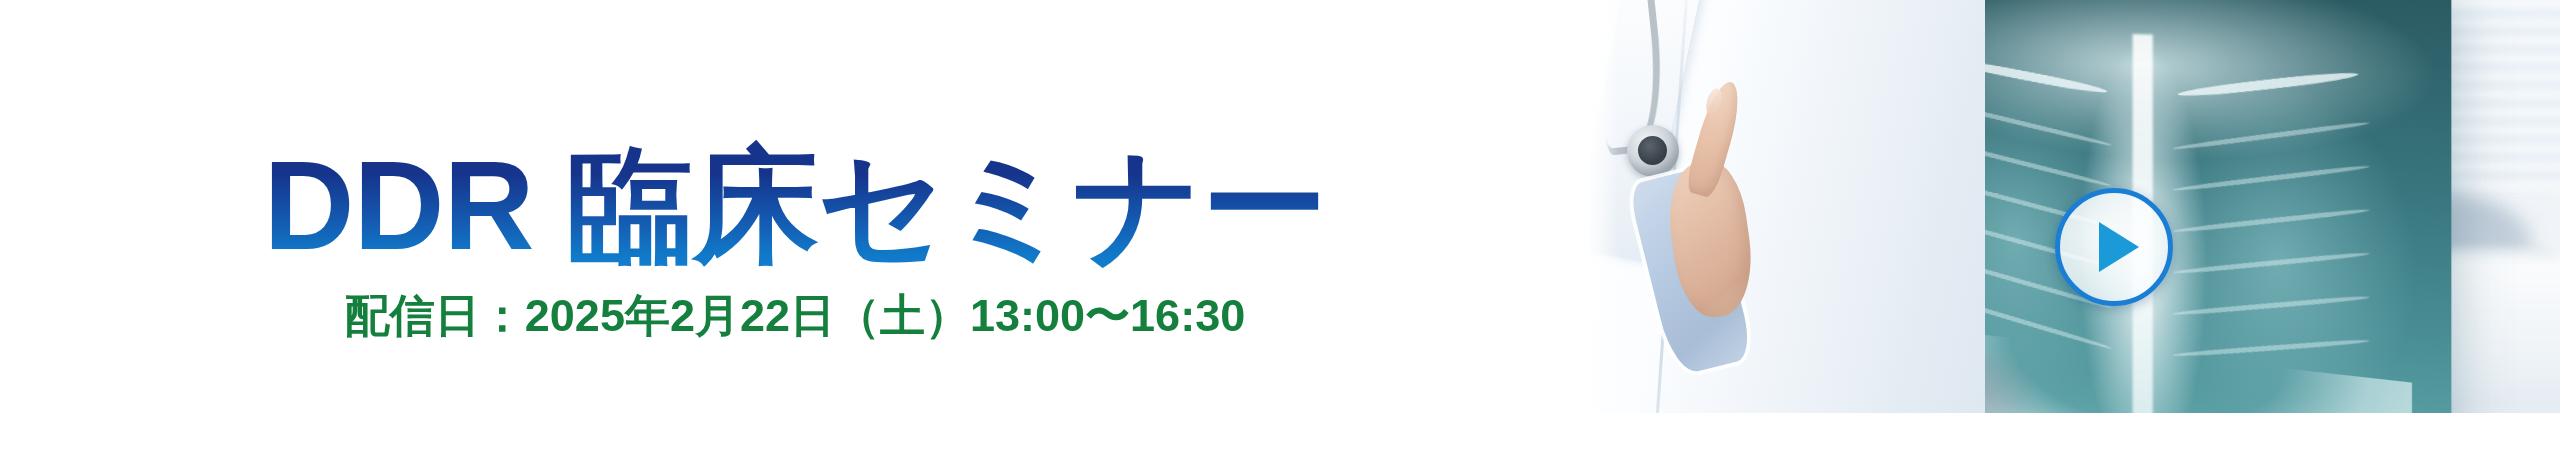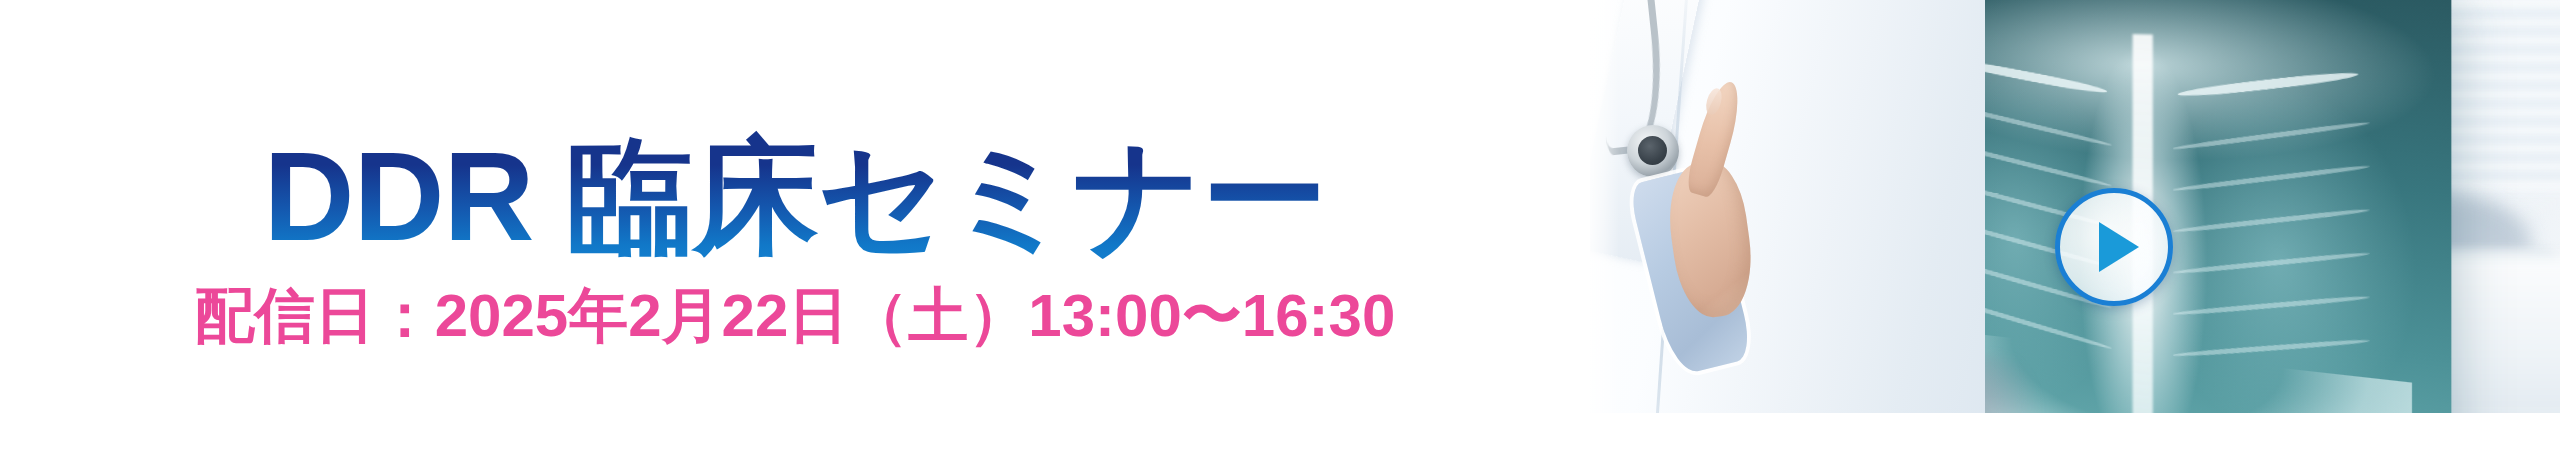--- a/index.html
+++ b/index.html
@@ -38,24 +38,24 @@
     margin:0 0 34px 0;
     line-height:1.2;
     background:linear-gradient(180deg,#17388f 0%,#1a51a6 45%,#1877c4 100%);
     -webkit-background-clip:text;
     background-clip:text;
     color:transparent;
     -webkit-text-fill-color:transparent;
   }
 
   .dateline{
-    font-size:60px;
+    font-size:45px;
     font-weight:700;
     white-space:nowrap;
-    color:#ec4899;
+    color:#15803d;
     line-height:1.2;
     margin:0;
   }
 
   
   .photo{
     position:absolute;left:1585px;top:0;width:975px;height:476px;overflow:hidden;
     background:#e9eef3;
   }
   

